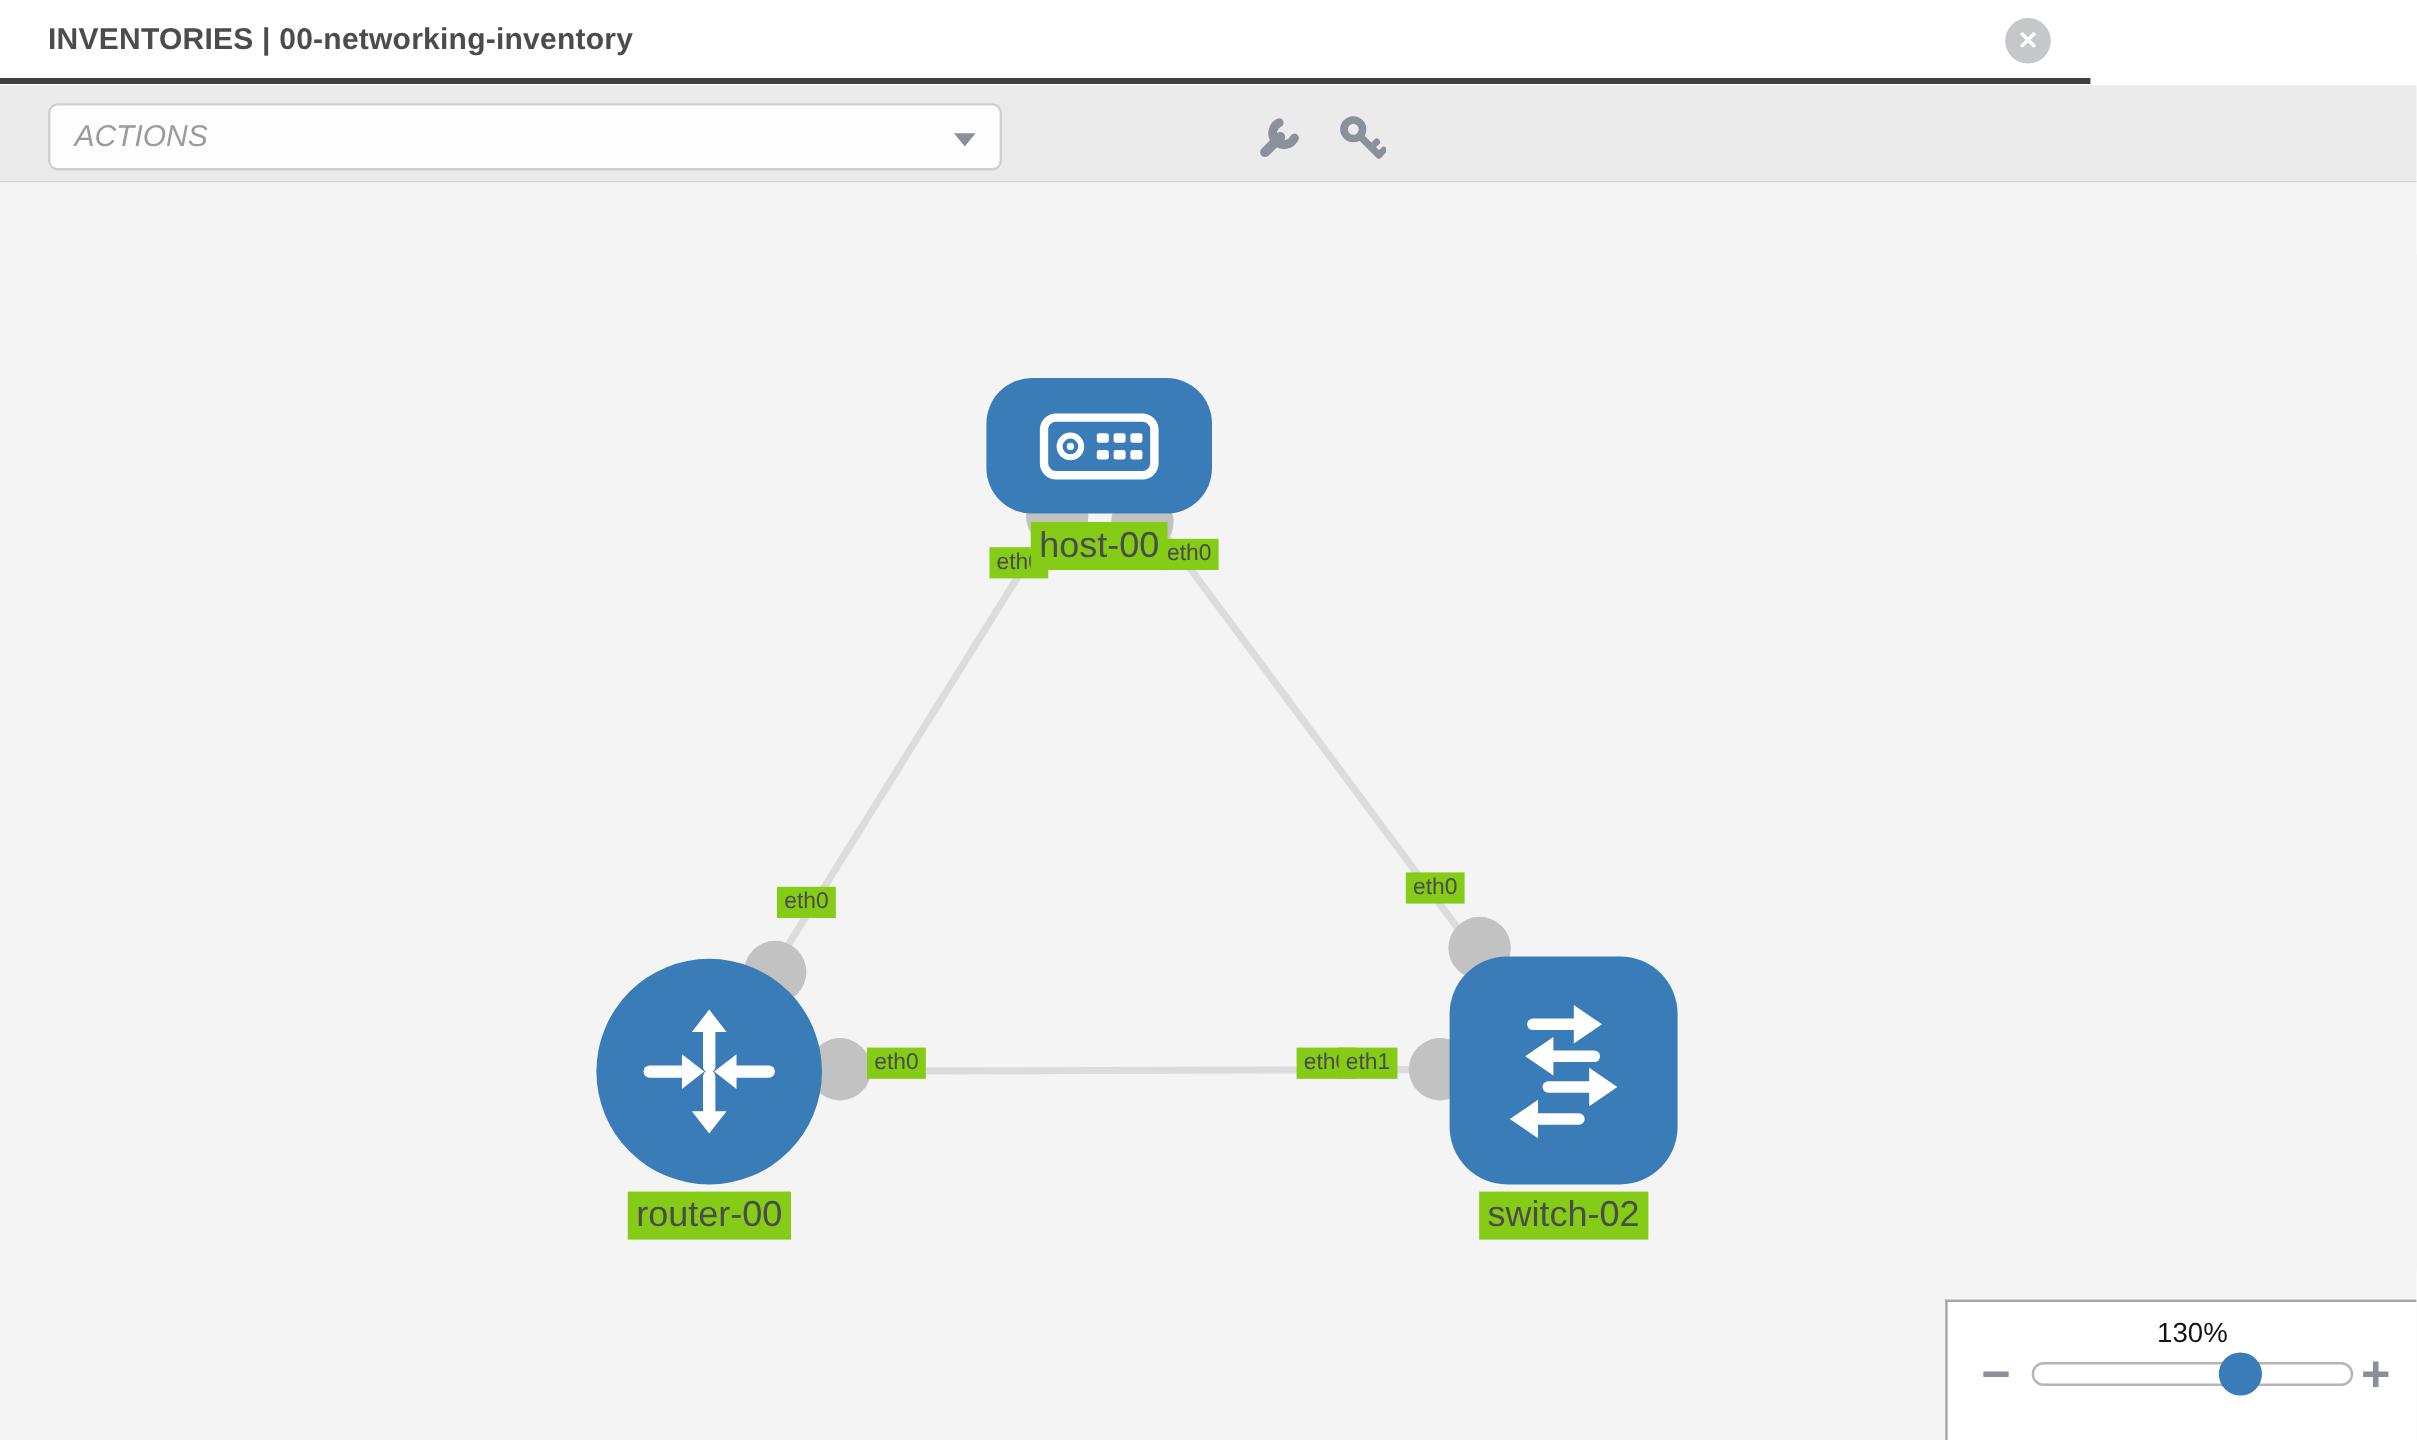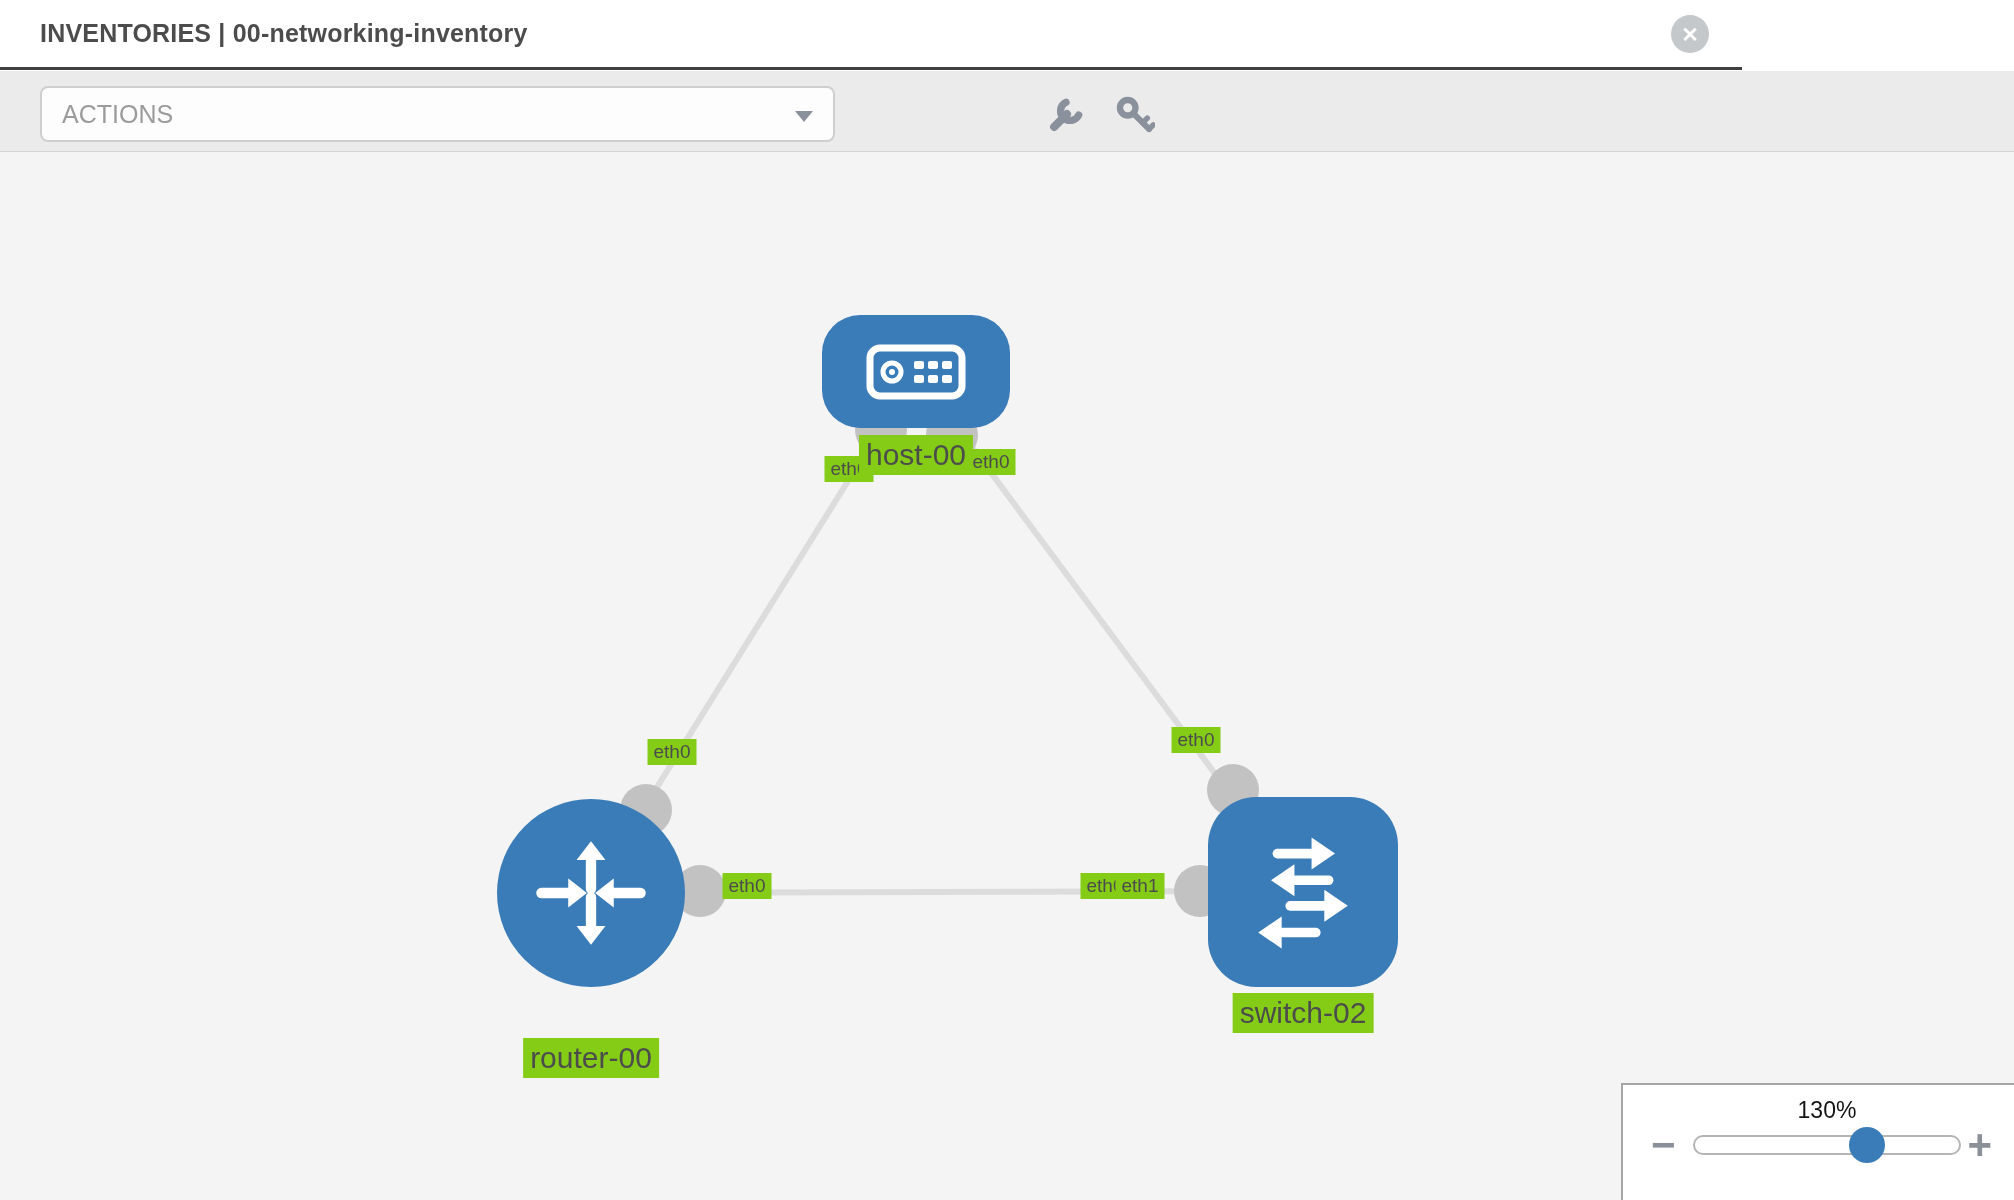--- a/index.html
+++ b/index.html
@@ -1,28 +1,28 @@
 <!DOCTYPE html>
 <html><head>
 <meta charset="utf-8">
 <style>
   * { margin:0; padding:0; box-sizing:border-box; }
   html,body { background:#fff; }
   body { font-family:"Liberation Sans", sans-serif; }
   .app { position:relative; width:2014px; height:1200px; overflow:hidden; background:#fff; }
 
   
-  .header { position:absolute; left:0; top:0; width:1742px; height:70px; background:#fff; border-bottom:3px solid #404040; }
+  .header { position:absolute; left:0; top:0; width:1742px; height:70px; background:#fff; border-bottom:5px solid #404040; }
   .page-title { position:absolute; left:40px; top:19px; font-size:25px; font-weight:700; color:#4c4c4c; letter-spacing:.2px; }
   .close-btn { position:absolute; right:33px; top:15px; width:38px; height:38px; border-radius:50%;
                background:#c5c8ca; border:none; cursor:pointer; color:#fff; font-size:21px; font-weight:700;
                display:flex; align-items:center; justify-content:center; line-height:1; }
 
   
-  .toolbar { position:absolute; left:0; top:71px; width:2014px; height:81px; background:#ebebeb; border-bottom:1px solid #d4d4d4; }
+  .toolbar { position:absolute; left:0; top:71px; width:2014px; height:81px; background:#ebebeb; border-bottom:1px solid #d4d4d4;font-style:italic; }
   .select { position:absolute; top:15px; height:56px; background:#fdfdfd; border:2px solid #cfcfcf; border-radius:8px;
             display:flex; align-items:center; padding:0 20px; cursor:pointer; }
   .select .sel-label { font-size:25px; color:#9b9b9b; }
   .select .chev { position:absolute; right:20px; top:23px; width:0; height:0;
                   border-left:9px solid transparent; border-right:9px solid transparent; border-top:11px solid #8a919c; }
   .actions { left:40px; width:795px; }
   .search  { left:1183px; width:789px; }
   .icon-btn { position:absolute; top:24px; width:40px; height:40px; cursor:pointer; }
   .icon-wrench { left:1046px; }
   .icon-key { left:1115px; }
@@ -36,21 +36,21 @@
   .node { position:absolute; z-index:3; background:#3a7cb8; display:flex; align-items:center; justify-content:center; cursor:pointer; }
   .node-host   { left:822px; top:163px; width:188px; height:113px; border-radius:38px; }
   .node-router { left:497px; top:647px; width:188px; height:188px; border-radius:50%; }
   .node-switch { left:1208px; top:645px; width:190px; height:190px; border-radius:48px; }
 
   .lbl { position:absolute; background:#84cc16; color:#4c4c4c; white-space:nowrap; transform:translate(-50%,-50%); }
   .lbl-name { z-index:5; font-size:30px; padding:3px 7px; }
   .lbl-eth  { z-index:4; font-size:19px; padding:2px 6px; }
 
   .lbl-host   { left:916px; top:303px; }
-  .lbl-router { left:591px; top:861px;margin-top:45px; }
+  .lbl-router { left:591px; top:861px; }
   .lbl-switch { left:1303px; top:861px; }
 
   .eth-host-left    { left:849px;  top:317px; }
   .eth-host-right   { left:991px;  top:310px; }
   .eth-router-top   { left:672px;  top:600px; }
   .eth-switch-top   { left:1196px; top:588px; }
   .eth-router-right { left:747px;  top:734px; }
   .eth-switch-left-hidden { left:1105px; top:734px; z-index:4; }
   .eth-switch-left  { left:1140px; top:734px; z-index:5; }
 

